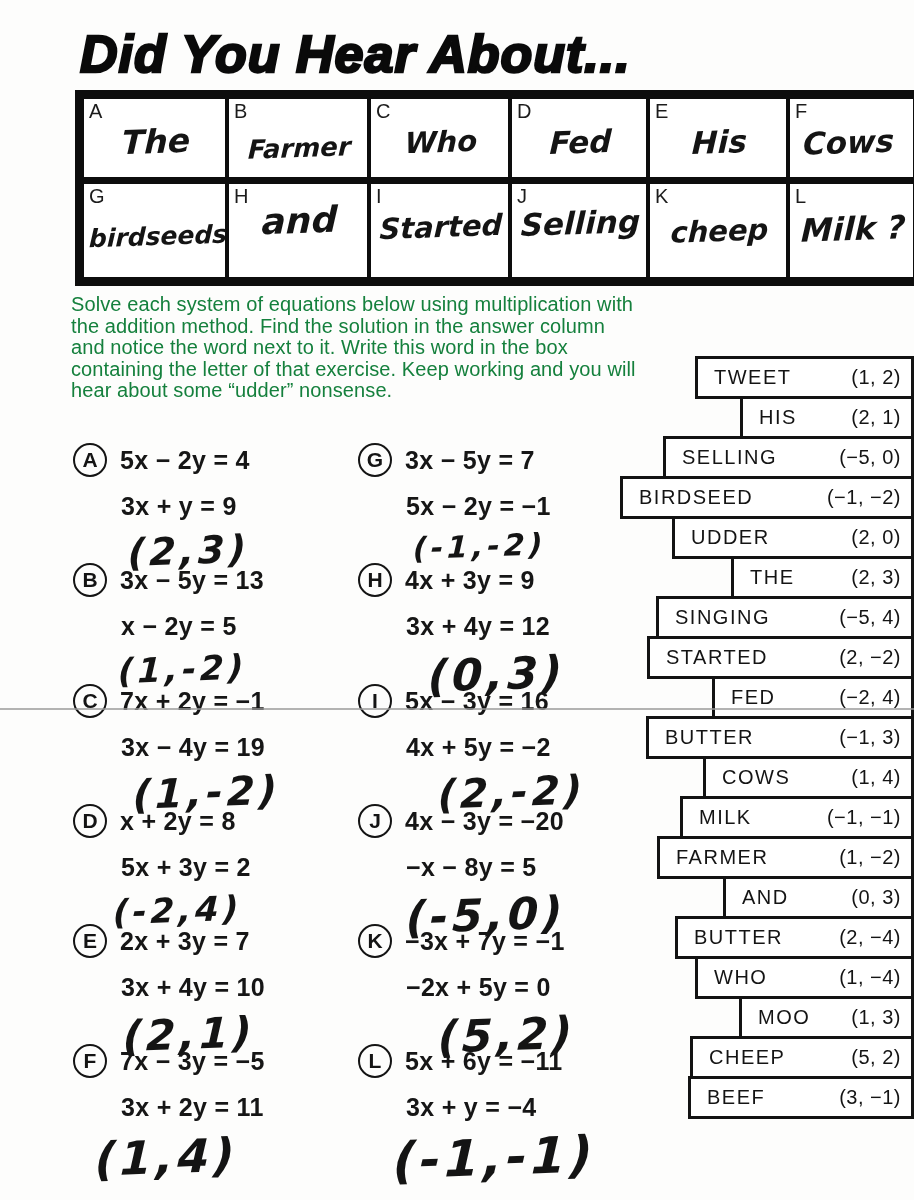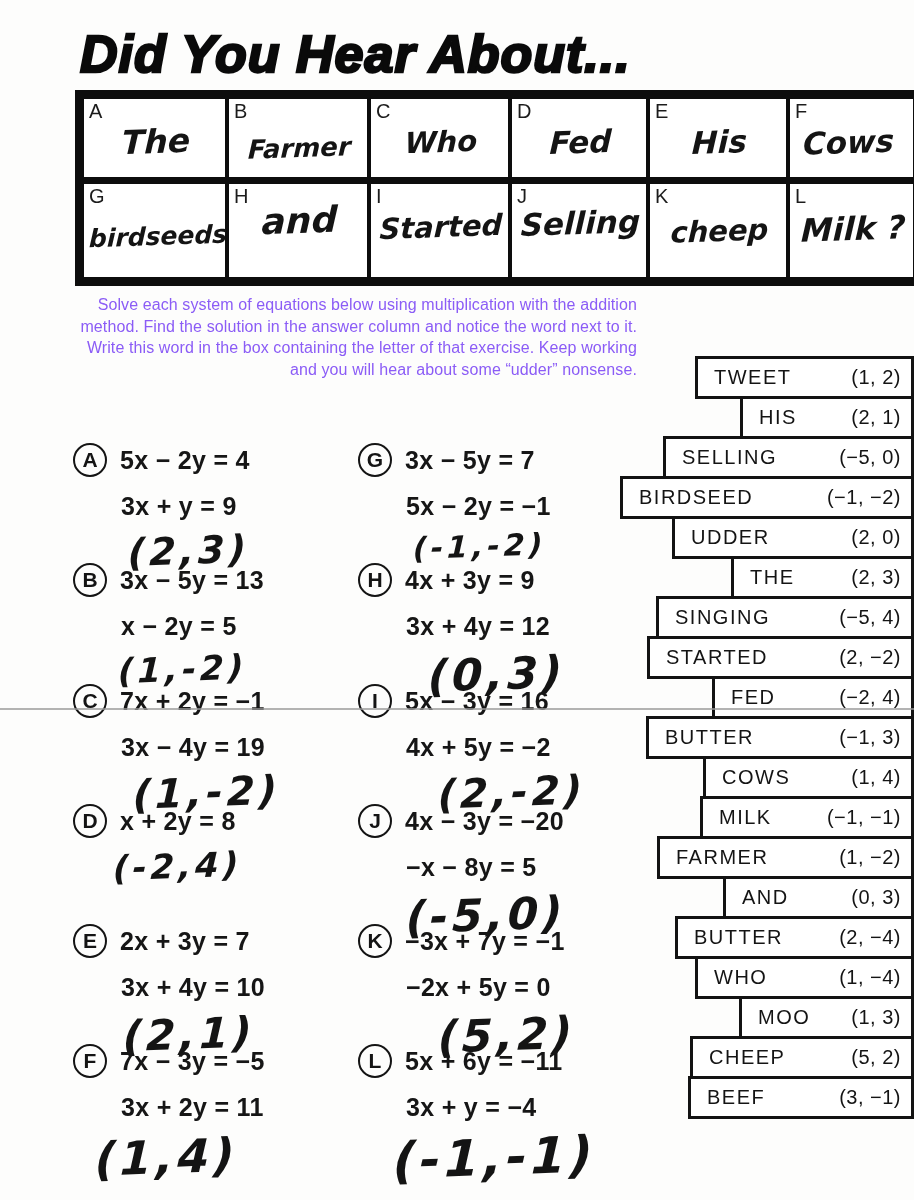--- a/index.html
+++ b/index.html
@@ -35,23 +35,22 @@
     white-space:nowrap;
   }
   
   .hw {
     font-family:"DejaVu Sans", sans-serif; font-style:italic; font-weight:bold;
     color:#141414; transform:rotate(-2deg) skewX(-4deg);
   }
   
   .instr {
     position:absolute; left:71px; top:294px; width:566px;
-    font-size:16px; line-height:21.5px; color:#8b5cf6;
+    font-size:20px; line-height:21.5px; color:#15803d;
     letter-spacing:0.1px;
-    text-align:right;
   }
   
   .prob { position:absolute; width:280px; }
   .prow { display:flex; align-items:center; gap:13px; }
   .circle {
     flex:0 0 auto; width:34px; height:34px; border:2.5px solid #141414;
     border-radius:50%; display:flex; align-items:center; justify-content:center;
     font-size:21px; font-weight:bold; color:#141414;
   }
   .eq { font-size:25px; font-weight:bold; color:#161616; white-space:nowrap; letter-spacing:0.3px; }
@@ -156,20 +155,21 @@
         <span class="eq">7x + 2y = −1</span>
       </div>
     <div class="eq eq2">3x − 4y = 19</div>
     <div class="hw ans" style="margin-left:60px;font-size:40px">(1,-2)</div>
   </div>
   <div class="prob" style="left:73px;top:804px">
     <div class="prow">
         <span class="circle">D</span>
         <span class="eq">x + 2y = 8</span>
       </div>
+    <div class="eq eq2">5x + 3y = 2</div>
     <div class="hw ans" style="margin-left:40px;font-size:34px">(-2,4)</div>
   </div>
   <div class="prob" style="left:73px;top:924px">
     <div class="prow">
         <span class="circle">E</span>
         <span class="eq">2x + 3y = 7</span>
       </div>
     <div class="eq eq2">3x + 4y = 10</div>
     <div class="hw ans" style="margin-left:50px;font-size:42px">(2,1)</div>
   </div>
@@ -269,21 +269,21 @@
         <span class="acoords">(−2, 4)</span>
       </div>
     <div class="abox" style="margin-left:26px">
         <span class="aword">BUTTER</span>
         <span class="acoords">(−1, 3)</span>
       </div>
     <div class="abox" style="margin-left:83px">
         <span class="aword">COWS</span>
         <span class="acoords">(1, 4)</span>
       </div>
-    <div class="abox" style="margin-left:80px">
+    <div class="abox" style="margin-left:60px">
         <span class="aword">MILK</span>
         <span class="acoords">(−1, −1)</span>
       </div>
     <div class="abox" style="margin-left:37px">
         <span class="aword">FARMER</span>
         <span class="acoords">(1, −2)</span>
       </div>
     <div class="abox" style="margin-left:103px">
         <span class="aword">AND</span>
         <span class="acoords">(0, 3)</span>

